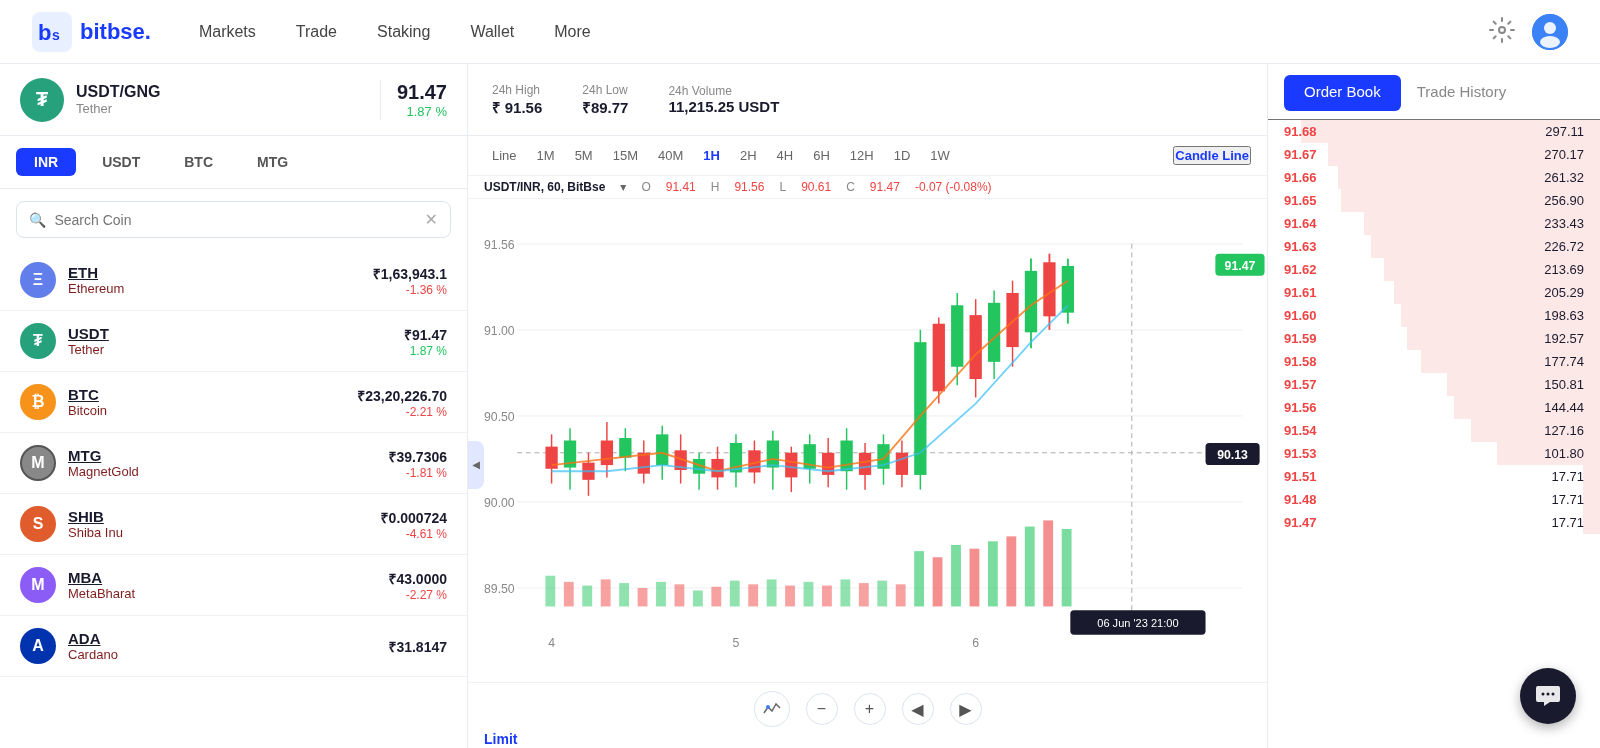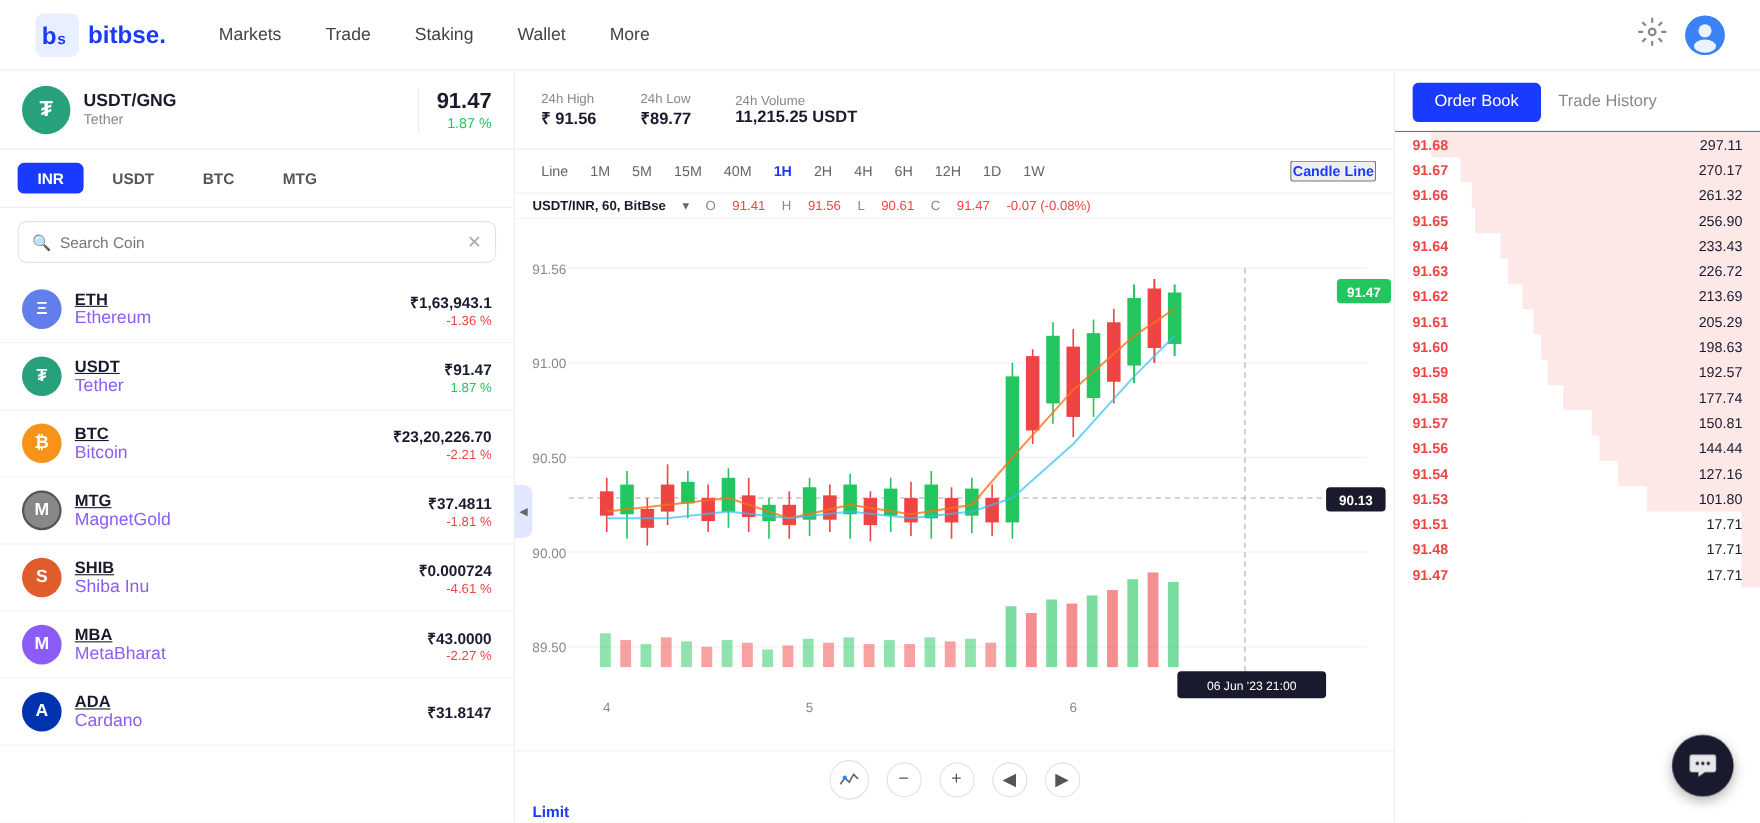--- a/index.html
+++ b/index.html
@@ -42,21 +42,21 @@
     .search-clear { color: #aaa; cursor: pointer; font-size: 16px; }
 
     
     .coin-list { flex: 1; overflow-y: auto; }
     .coin-list::-webkit-scrollbar { width: 4px; }
     .coin-list::-webkit-scrollbar-thumb { background: #ddd; border-radius: 2px; }
     .coin-row { display: flex; align-items: center; padding: 12px 20px; border-bottom: 1px solid #f0f2f5; cursor: pointer; }
     .coin-avatar { width: 36px; height: 36px; border-radius: 50%; display: flex; align-items: center; justify-content: center; font-size: 16px; font-weight: 700; color: #fff; margin-right: 12px; flex-shrink: 0; }
     .coin-info { flex: 1; }
     .coin-ticker { font-size: 15px; font-weight: 700; color: #1a1a2e; text-decoration: underline; }
-    .coin-fullname { font-size: 16px; color: #8b5cf6; }
+    .coin-fullname { font-size: 13px; color: #7f1d1d; }
     .coin-price-right { text-align: right; }
     .price-val { font-size: 14px; font-weight: 600; color: #1a1a2e; }
     .price-change-neg { font-size: 12px; color: #ef4444; }
     .price-change-pos { font-size: 12px; color: #22c55e; }
 
     
     .chart-area { flex: 1; background: #fff; display: flex; flex-direction: column; border-right: 1px solid #e8ecf0; }
     .chart-stats { display: flex; gap: 40px; padding: 16px 24px; border-bottom: 1px solid #e8ecf0; height: 72px; align-items: center; }
     .stat-block { }
     .stat-label { font-size: 12px; color: #888; }
@@ -205,21 +205,21 @@
         </div>
       </div>
 
       <div class="coin-row">
         <div class="coin-avatar" style="background:#888; border: 2px solid #555;">M</div>
         <div class="coin-info">
           <div class="coin-ticker">MTG</div>
           <div class="coin-fullname">MagnetGold</div>
         </div>
         <div class="coin-price-right">
-          <div class="price-val">₹37.4811</div>
+          <div class="price-val">₹39.7306</div>
           <div class="price-change-neg">-1.81 %</div>
         </div>
       </div>
 
       <div class="coin-row">
         <div class="coin-avatar" style="background:#e05c2c;">S</div>
         <div class="coin-info">
           <div class="coin-ticker">SHIB</div>
           <div class="coin-fullname">Shiba Inu</div>
         </div>

